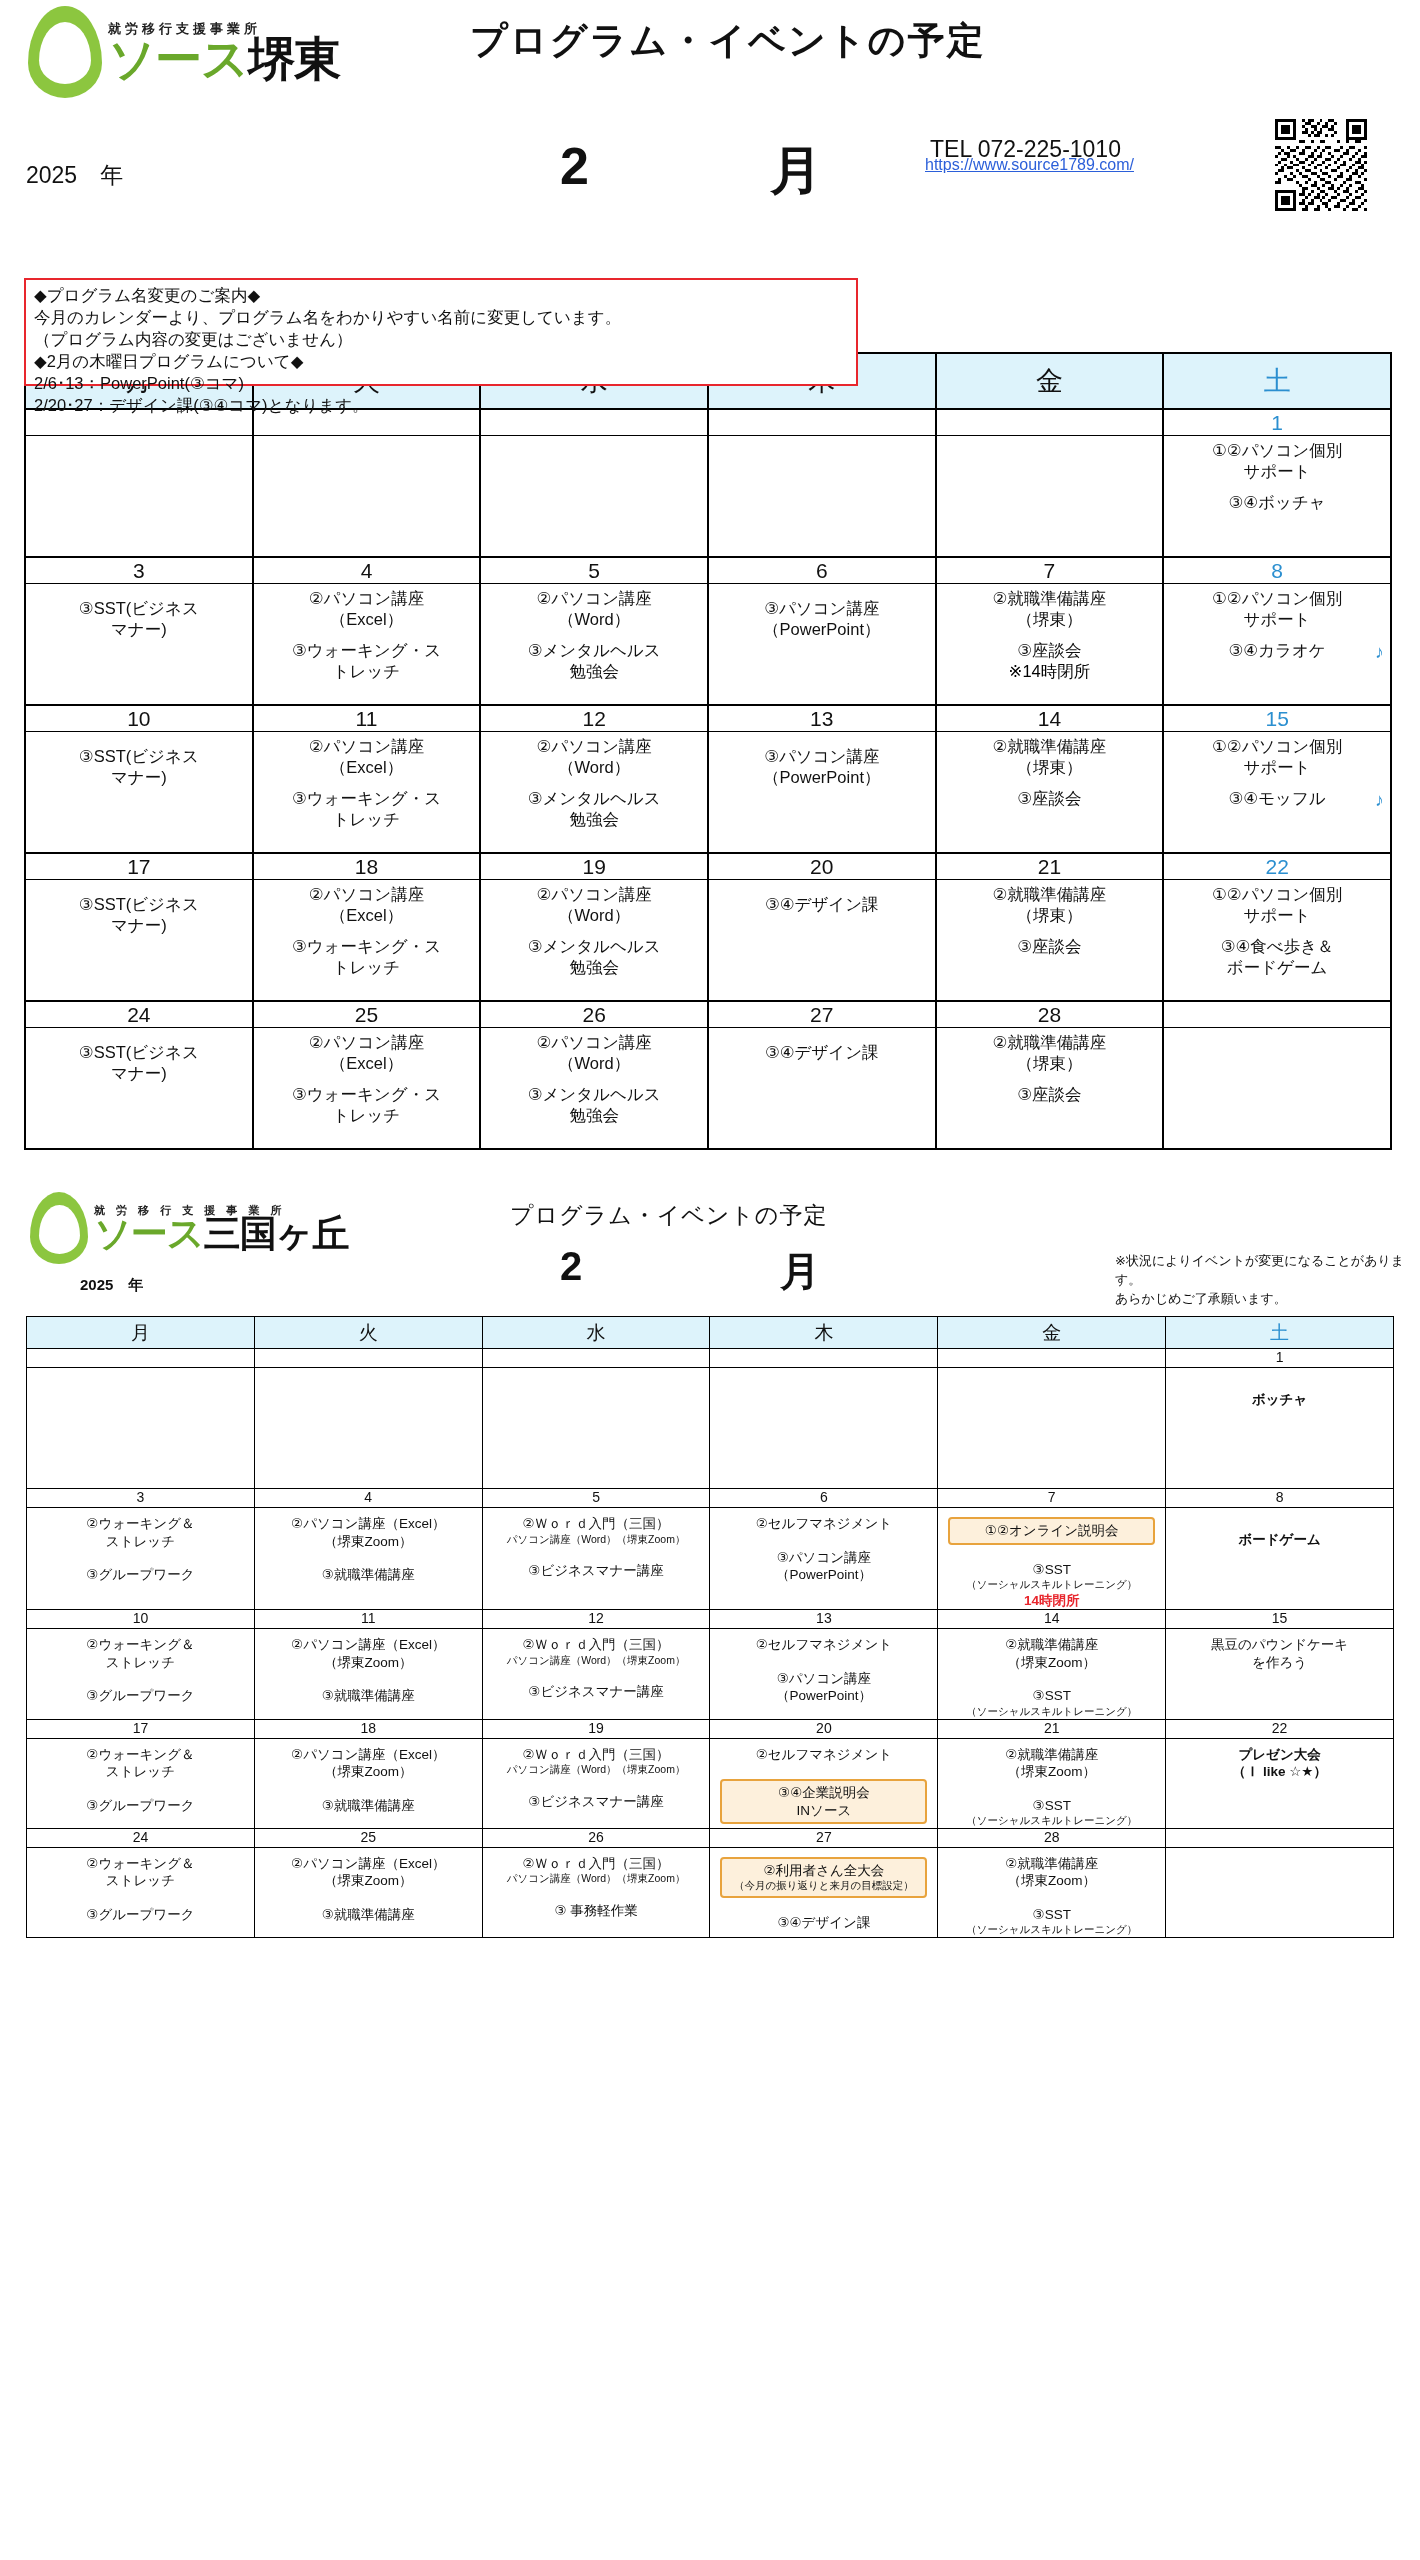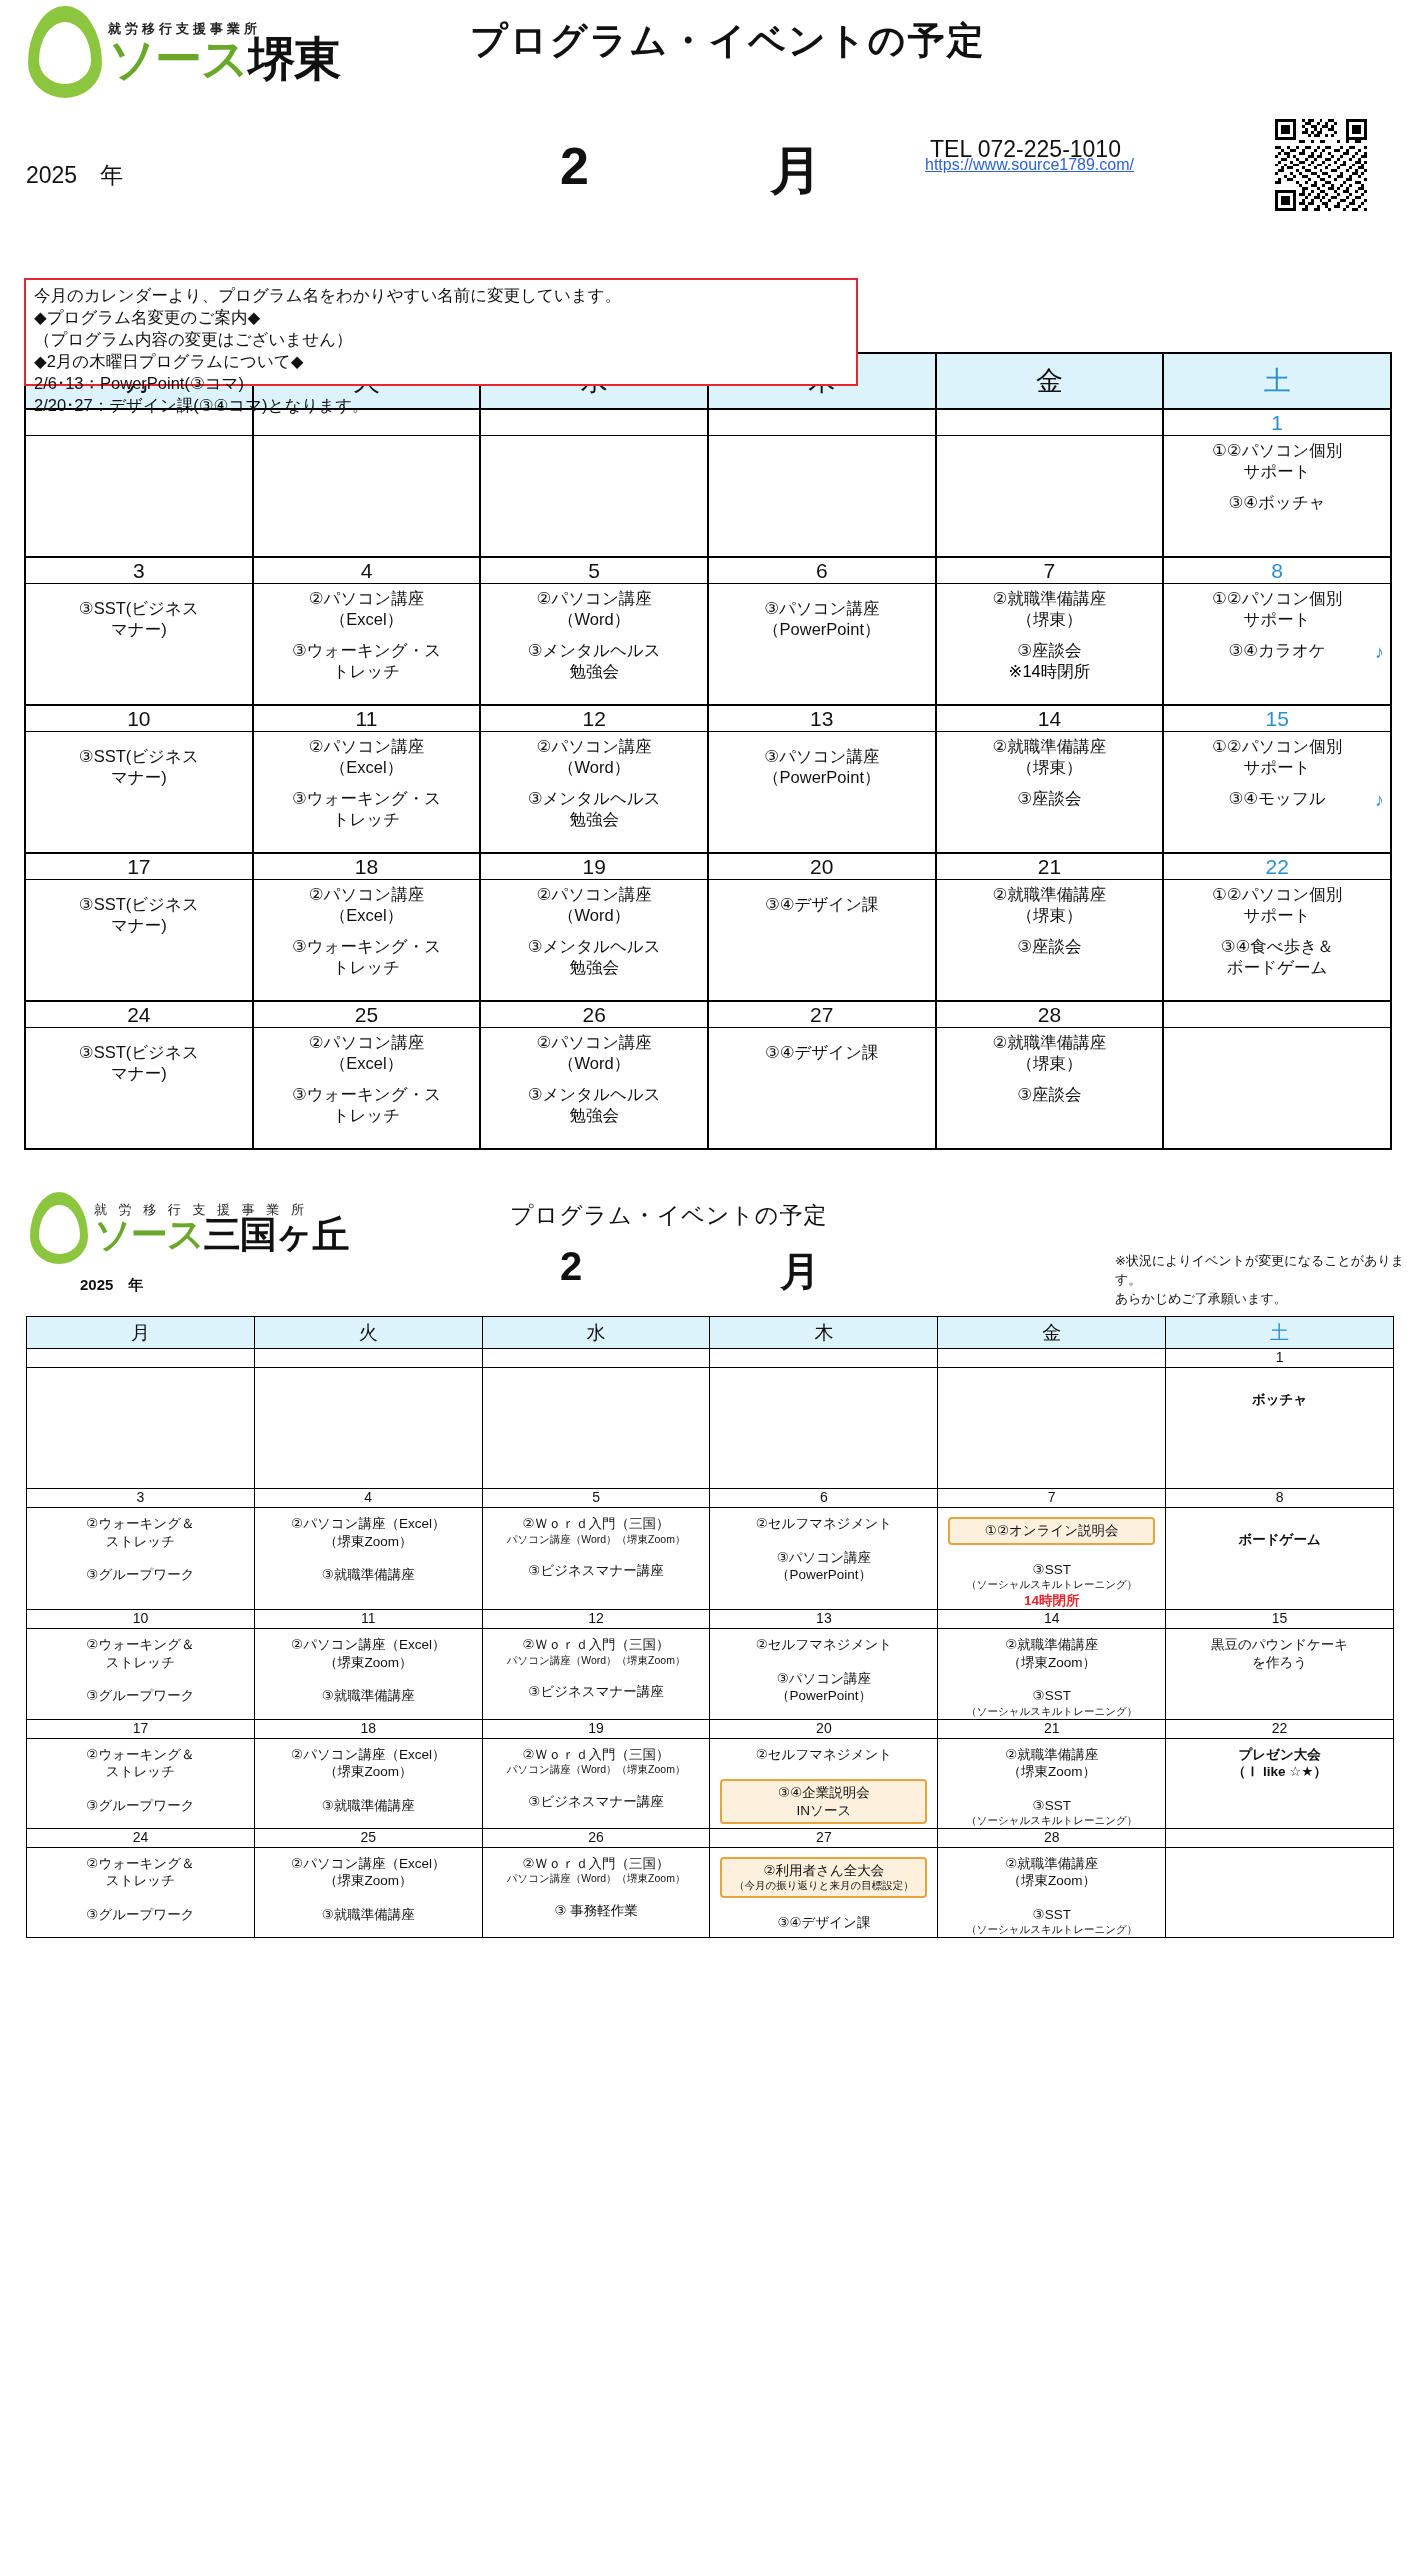--- a/index.html
+++ b/index.html
@@ -76,21 +76,21 @@
 
   
   .sep { height: 16px; }
   .hdr2 { position:relative; height: 120px; margin-top: 26px; }
   .logo-wrap2 { position:absolute; left: 30px; top: 0px; display:flex; align-items:center; }
   .egg2 { width: 58px; height: 72px; }
   .egg2 .eye { top:33px; width:6px; height:6px;}
   .egg2 .eye.l { left:19px;} .egg2 .eye.r{ left:35px;}
   .egg2 .smile { left:21px; top:41px; width:17px; height:9px; border-bottom-width:3px;}
   .egg2:after { left:9px; top:13px; width:41px; height:49px; }
-  .logo-sub2 { font-size: 13px; letter-spacing: 4px; font-weight:normal; margin-bottom:-3px;}
+  .logo-sub2 { font-size: 11px; letter-spacing: 4px; font-weight:bold; margin-bottom:-3px;}
   .logo-main2 { font-size: 37px; font-weight:bold; letter-spacing:-1px; }
   .title2 { position:absolute; left: 510px; top: 8px; font-size: 23px; letter-spacing:1px;}
   .year2 { position:absolute; left: 80px; top: 84px; font-size: 15px; font-weight:bold;}
   .bigmonth3 { position:absolute; left: 560px; top: 52px; font-size: 40px; font-weight:bold;}
   .bigmonth4 { position:absolute; left: 780px; top: 52px; font-size: 40px; font-weight:bold;}
   .note2 { position:absolute; left: 1115px; top: 60px; font-size: 13px; line-height:1.45; text-align:left; }
 
   
   table.cal2 { border-collapse: collapse; width: 1368px; margin: 4px 0 0 26px; table-layout: fixed; }
   table.cal2 th { background:#ddf3fb; border:1px solid #000; height: 32px; font-size: 19px; font-weight: normal;}
@@ -643,22 +643,22 @@
             <div class="daynum">&nbsp;</div>
             <div class="cell1">
               <div class="cellbody"></div>
             </div>
           </td>
         </tr>
       </tbody>
   </table>
 
   <div class="notice-box">
+    <div>◆プログラム名変更のご案内◆</div>
     <div>今月のカレンダーより、プログラム名をわかりやすい名前に変更しています。</div>
-    <div>◆プログラム名変更のご案内◆</div>
     <div>（プログラム内容の変更はございません）</div>
     <div>◆2月の木曜日プログラムについて◆</div>
     <div>2/6･13：PowerPoint(③コマ)</div>
     <div>2/20･27：デザイン課(③④コマ)となります。</div>
   </div>
 
   <div class="sep"></div>
 
   <div class="hdr2">
     <div class="logo-wrap2">

